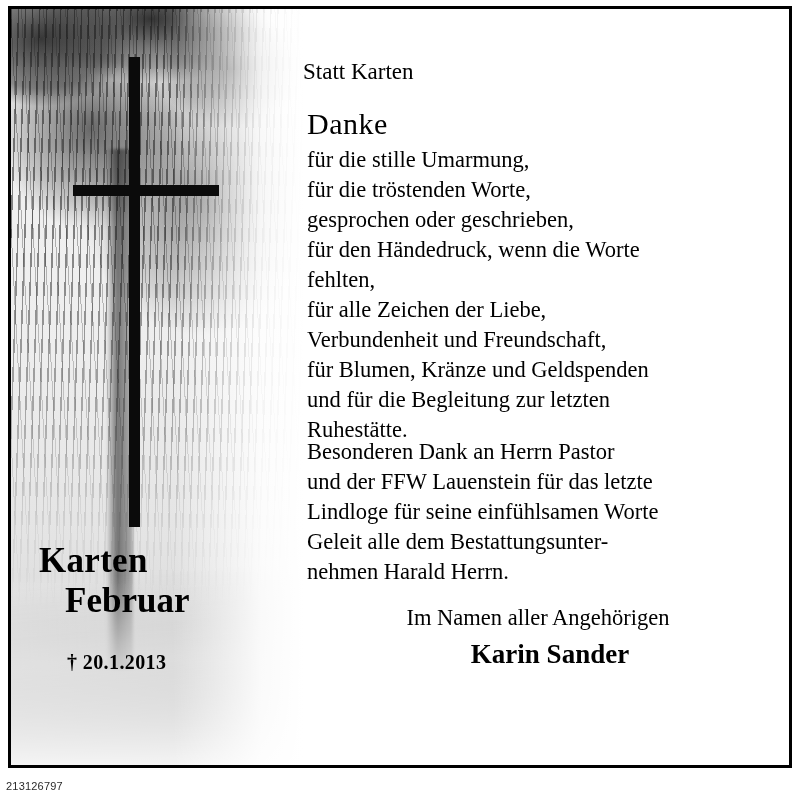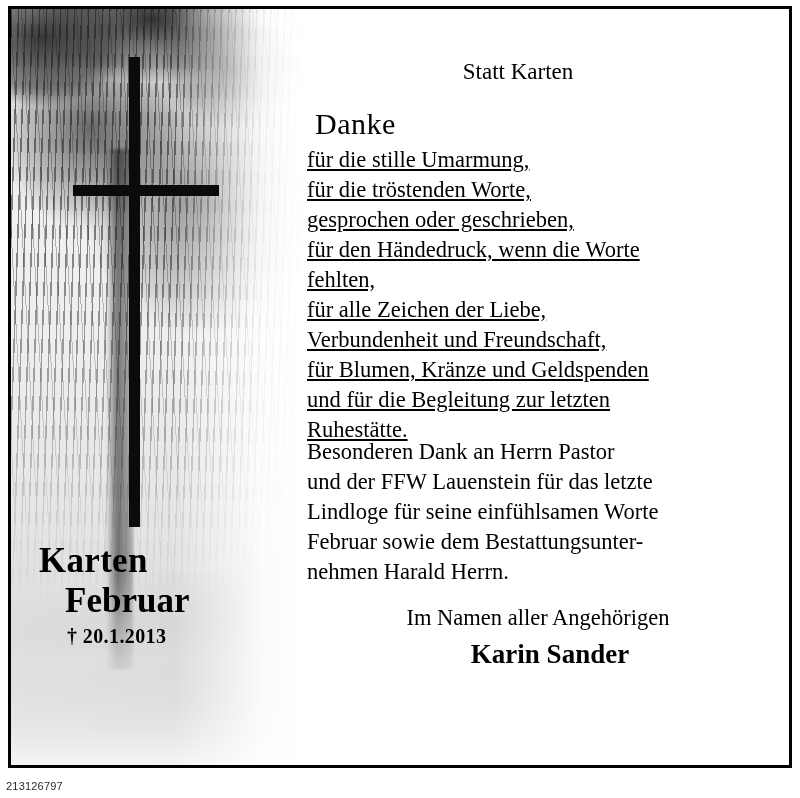--- a/index.html
+++ b/index.html
@@ -145,59 +145,58 @@
     line-height: 40px;
     letter-spacing: 0.3px;
   }
   .name-line2 {
     font-size: 35px;
     font-weight: bold;
     line-height: 40px;
     padding-left: 26px;
   }
   .death-date {
-    margin-top: 4px;
+    margin-top: 30px;
     padding-left: 28px;
     font-size: 20px;
     font-weight: bold;
     letter-spacing: 0.4px;
   }
   
   .text-col {
     position: absolute;
     left: 292px;
     top: 0;
     width: 486px;
     height: 756px;
   }
   .statt-karten {
     position: absolute;
     left: 0;
     top: 50px;
     width: 430px;
-    text-align: center;
+    text-align: left;
     font-size: 23px;
   }
   .danke {
     position: absolute;
     left: 4px;
     top: 98px;
     font-size: 30px;
     letter-spacing: 0.5px;
-    margin-left: 8px;
   }
   .thanks-lines {
     position: absolute;
     left: 4px;
     top: 136px;
     width: 470px;
     font-size: 22.5px;
     line-height: 30px;
   }
-  .thanks-lines div { white-space: nowrap; text-decoration: underline; }
+  .thanks-lines div { white-space: nowrap; }
   .special-lines {
     position: absolute;
     left: 4px;
     top: 428px;
     width: 470px;
     font-size: 22.5px;
     line-height: 30px;
   }
   .special-lines div { white-space: nowrap; }
   .in-namen {
@@ -274,21 +273,21 @@
         <div>Verbundenheit und Freundschaft,</div>
         <div>für Blumen, Kränze und Geldspenden</div>
         <div>und für die Begleitung zur letzten</div>
         <div>Ruhestätte.</div>
       </div>
 
       <div class="special-lines">
         <div>Besonderen Dank an Herrn Pastor</div>
         <div>und der FFW Lauenstein für das letzte</div>
         <div>Lindloge für seine einfühlsamen Worte</div>
-        <div>Februar sowie dem Bestattungsunter-</div>
+        <div>Geleit alle dem Bestattungsunter-</div>
         <div>nehmen Harald Herrn.</div>
       </div>
 
       <div class="in-namen">Im Namen aller Angehörigen</div>
       <div class="signer">Karin Sander</div>
     </div>
 
   </div>
   <div class="ref-id">213126797</div>
 </div>

